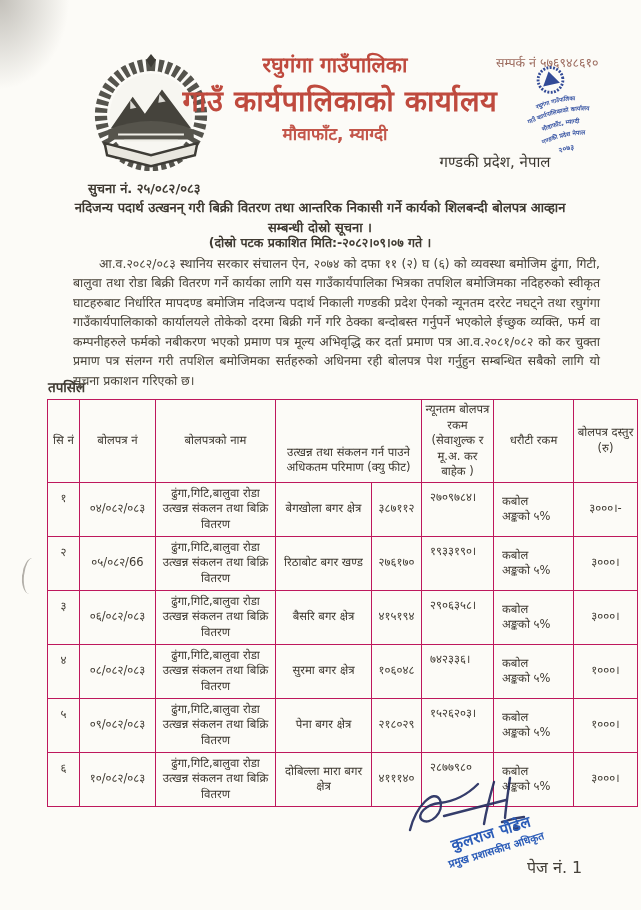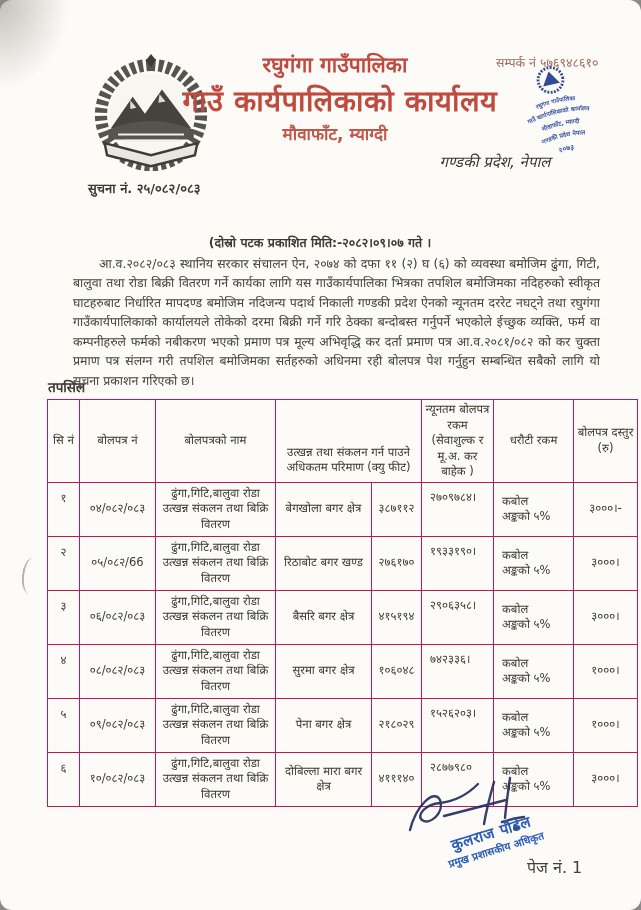--- a/index.html
+++ b/index.html
@@ -1,35 +1,35 @@
 <!DOCTYPE html>
 <html><head>
 <meta charset="utf-8">
 <style>
   html,body{margin:0;padding:0;background:#8a8a8a;}
   .page{
     position:relative;width:641px;height:910px;margin:0 auto;
     background:#fcfbf7;overflow:hidden;
-    font-family:"DejaVu Sans",sans-serif;color:#3f3a32;border-radius:12px;
+    font-family:"DejaVu Sans",sans-serif;color:#3f3a32;
   }
   
   .corner-shade{position:absolute;left:0;top:0;width:70px;height:90px;
     background:radial-gradient(ellipse at 0% 0%,rgba(110,105,95,.40),rgba(110,105,95,0) 70%);}
   .paren-mark{position:absolute;left:22px;top:558px;width:16px;height:36px;
     border-left:2.5px solid rgba(105,100,92,.5);border-radius:50%/50%;transform:rotate(6deg);}
   
   .emblem{position:absolute;left:90px;top:54px;width:122px;height:122px;}
   .municipality{position:absolute;left:145px;top:50px;width:380px;text-align:center;
     font-size:21px;font-weight:bold;color:#bf4a3e;}
   .office{position:absolute;left:125px;top:80px;width:430px;text-align:center;
     font-size:29px;font-weight:bold;color:#bf4a3e;letter-spacing:.5px;}
   .address{position:absolute;left:145px;top:122px;width:380px;text-align:center;
     font-size:17px;font-weight:bold;color:#c3564a;}
   .province{position:absolute;left:420px;top:151px;width:150px;text-align:center;
-    font-size:15px;color:#3a362f;font-style:italic;}
+    font-size:15px;color:#3a362f;}
   .contact{position:absolute;left:496px;top:54px;font-size:12.5px;color:#9c6b5e;white-space:nowrap;}
   .stamp{position:absolute;left:503px;top:60px;width:110px;height:105px;
     transform:rotate(-13deg);opacity:.92;}
   
   .notice-no{position:absolute;left:88px;top:179px;font-size:13px;font-weight:bold;}
   .subject{position:absolute;left:58px;top:198px;width:524px;text-align:center;
     font-size:13px;font-weight:bold;line-height:1.55;}
   .published{position:absolute;left:58px;top:234px;width:524px;text-align:center;
     font-size:12.5px;font-weight:bold;}
   .body-par{position:absolute;left:73px;top:254px;width:527px;
@@ -97,20 +97,24 @@
     <circle cx="55" cy="20" r="13" fill="none" stroke="#223d8f" stroke-width="3" stroke-dasharray="2 1.5"></circle>
     <path d="M46 25 L55 11 L64 25 Z" fill="#223d8f"></path>
     <text font-size="6" font-weight="bold" fill="#2b4a9e"><textPath href="#a1" startOffset="50%" text-anchor="middle">रघुगंगा गाउँपालिका</textPath></text>
     <text font-size="6.2" font-weight="bold" fill="#2b4a9e"><textPath href="#a2" startOffset="50%" text-anchor="middle">गाउँ कार्यपालिकाको कार्यालय</textPath></text>
     <text font-size="6.4" font-weight="bold" fill="#2b4a9e"><textPath href="#a3" startOffset="50%" text-anchor="middle">मौवाफाँट, म्याग्दी</textPath></text>
     <text font-size="6.4" font-weight="bold" fill="#2b4a9e"><textPath href="#a4" startOffset="50%" text-anchor="middle">गण्डकी प्रदेश नेपाल</textPath></text>
     <text font-size="7.5" font-weight="bold" fill="#2b4a9e"><textPath href="#a5" startOffset="50%" text-anchor="middle">२०७३</textPath></text>
   </svg>
 
   <div class="notice-no">सुचना नं. २५/०८२/०८३</div>
+  <div class="subject">
+    <div>नदिजन्य पदार्थ उत्खनन् गरी बिक्री वितरण तथा आन्तरिक निकासी गर्ने कार्यको शिलबन्दी बोलपत्र आव्हान</div>
+    <div>सम्बन्धी दोस्रो सूचना ।</div>
+  </div>
   <div class="published">(दोस्रो पटक प्रकाशित मिति:-२०८२।०९।०७ गते ।</div>
   <div class="body-par">आ.व.२०८२/०८३ स्थानिय सरकार संचालन ऐन, २०७४ को दफा ११ (२) घ (६) को व्यवस्था बमोजिम ढुंगा, गिटी, बालुवा तथा रोडा बिक्री वितरण गर्ने कार्यका लागि यस गाउँकार्यपालिका भित्रका तपशिल बमोजिमका नदिहरुको स्वीकृत घाटहरुबाट निर्धारित मापदण्ड बमोजिम नदिजन्य पदार्थ निकाली गण्डकी प्रदेश ऐनको न्यूनतम दररेट नघट्ने तथा रघुगंगा गाउँकार्यपालिकाको कार्यालयले तोकेको दरमा बिक्री गर्ने गरि ठेक्का बन्दोबस्त गर्नुपर्ने भएकोले ईच्छुक व्यक्ति, फर्म वा कम्पनीहरुले फर्मको नबीकरण भएको प्रमाण पत्र मूल्य अभिवृद्धि कर दर्ता प्रमाण पत्र आ.व.२०८१/०८२ को कर चुक्ता प्रमाण पत्र संलग्न गरी तपशिल बमोजिमका सर्तहरुको अधिनमा रही बोलपत्र पेश गर्नुहुन सम्बन्धित सबैको लागि यो सुचना प्रकाशन गरिएको छ।</div>
   <div class="tapasil">तपसिल</div>
 
   <table class="tender">
     <colgroup>
       <col style="width:32px">
         <col style="width:76px">
         <col style="width:120px">
         <col style="width:96px">

